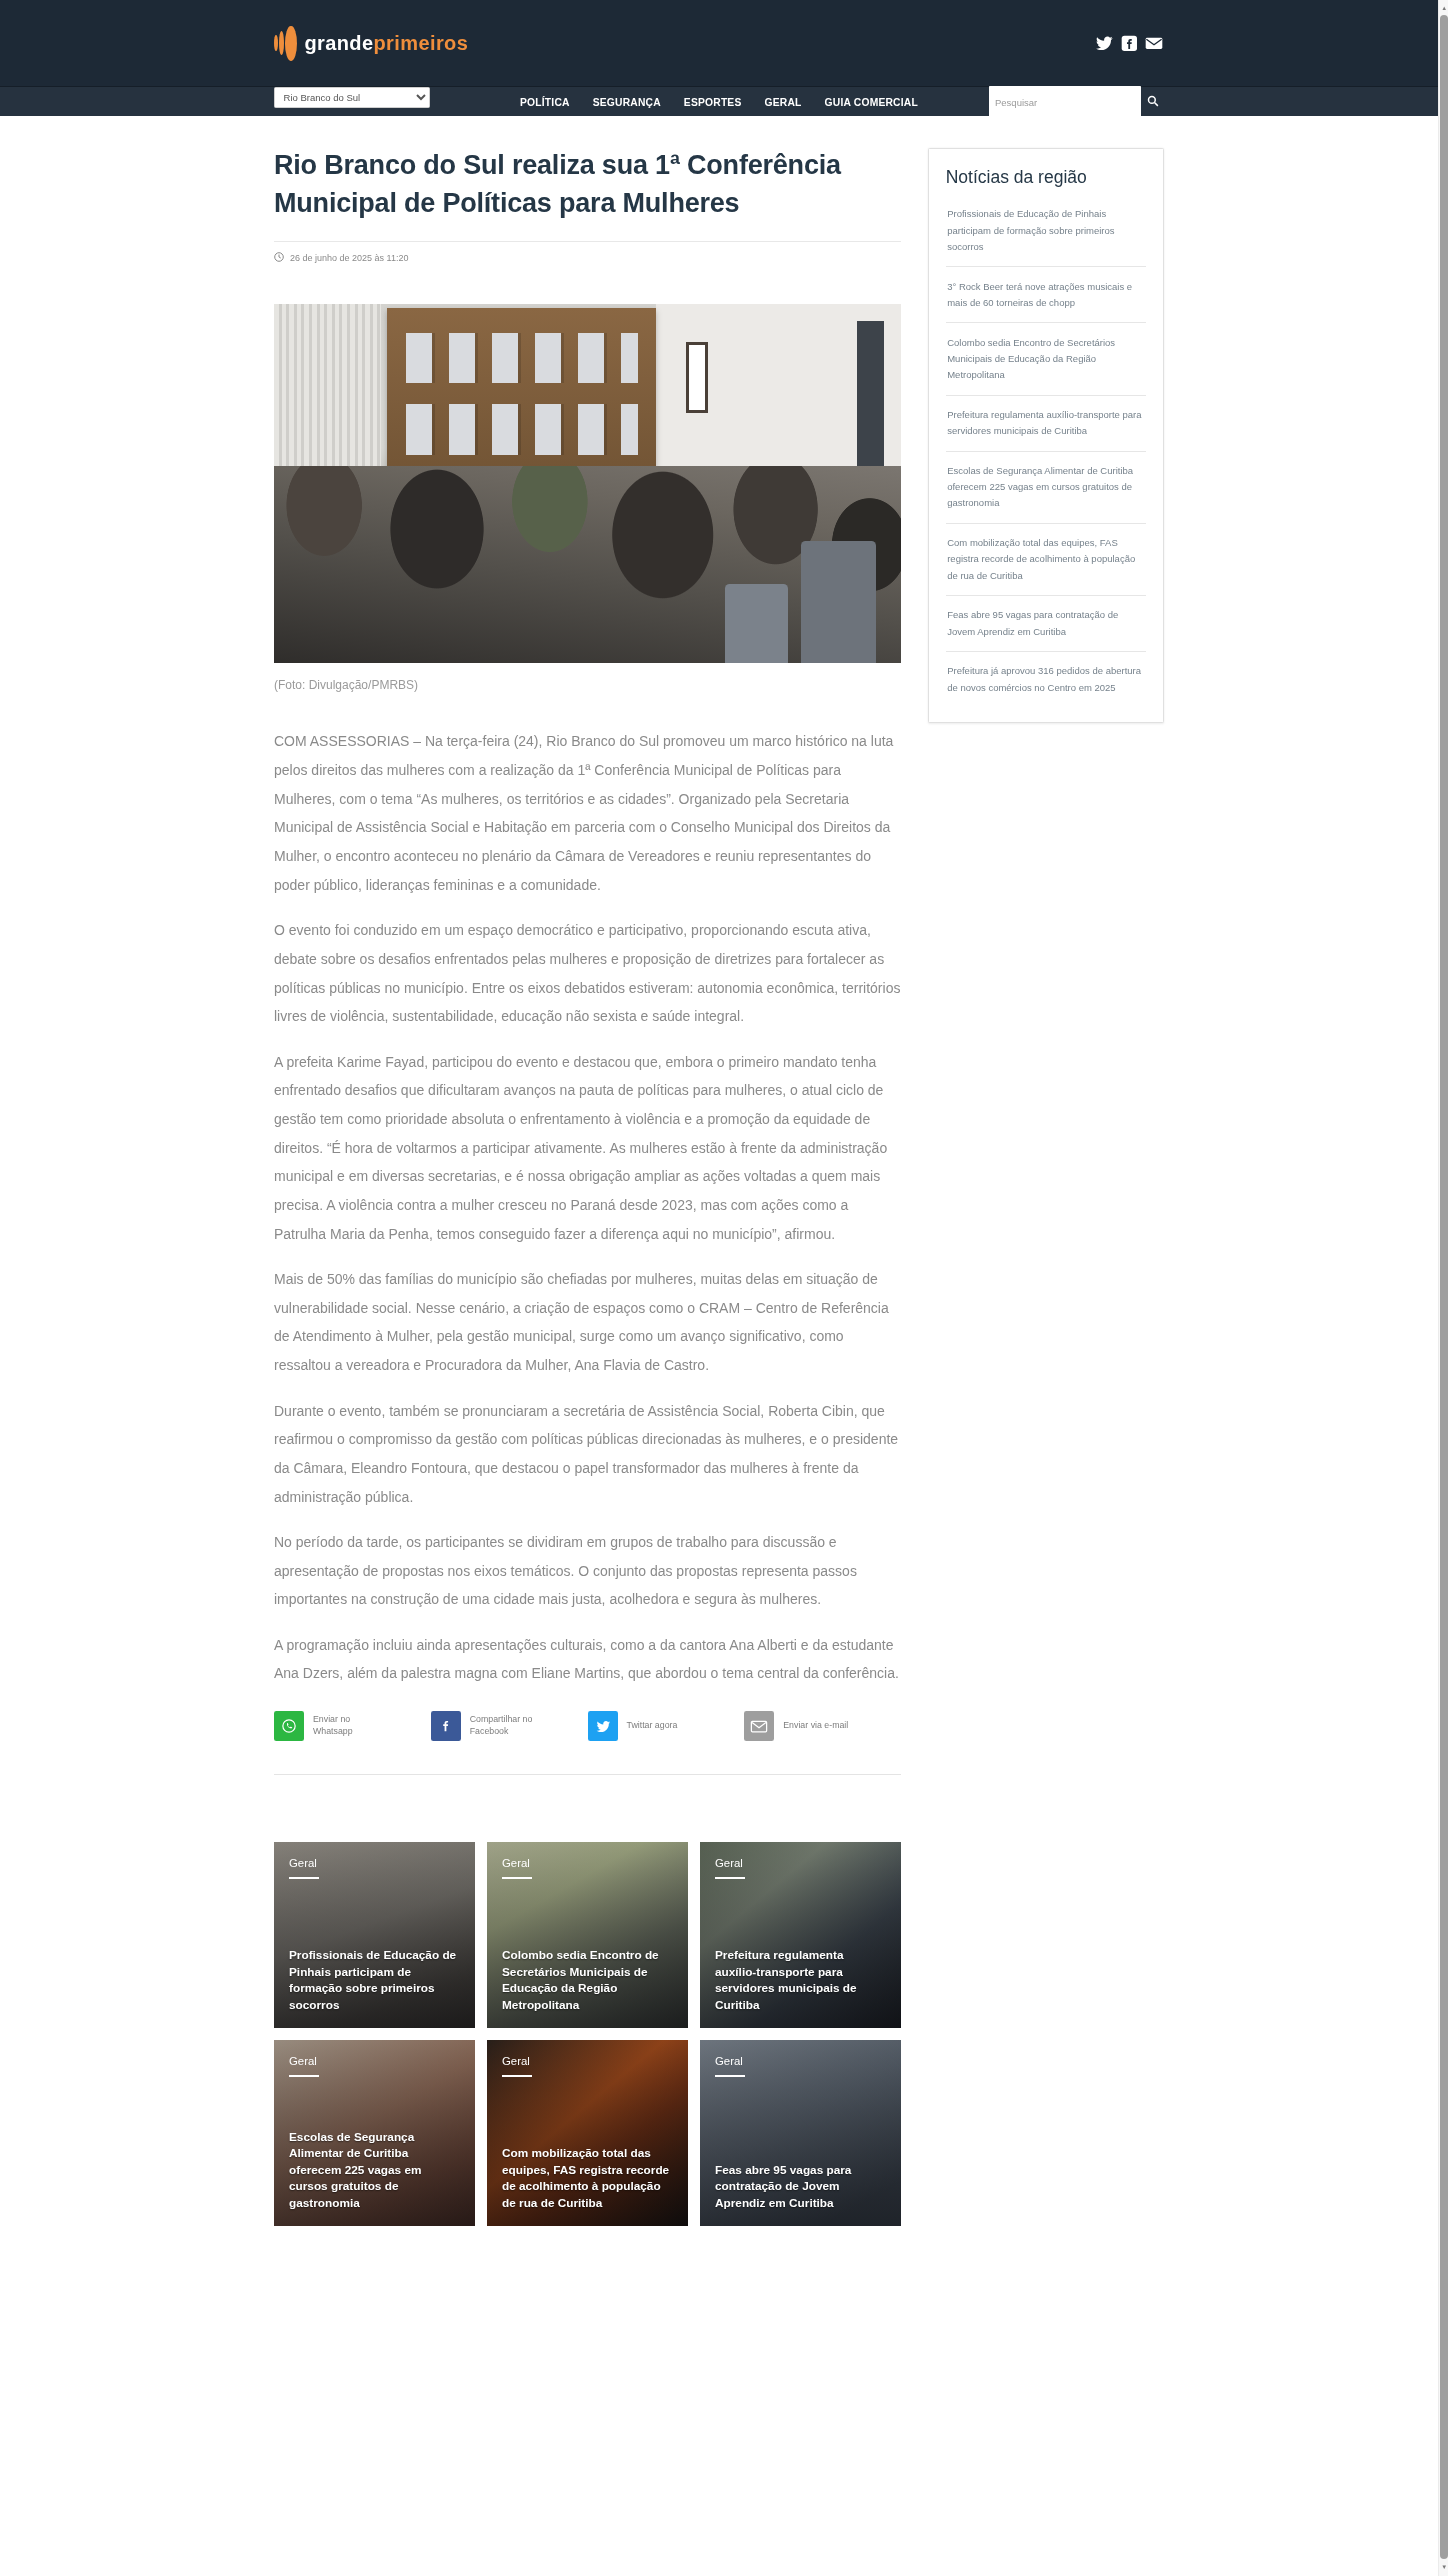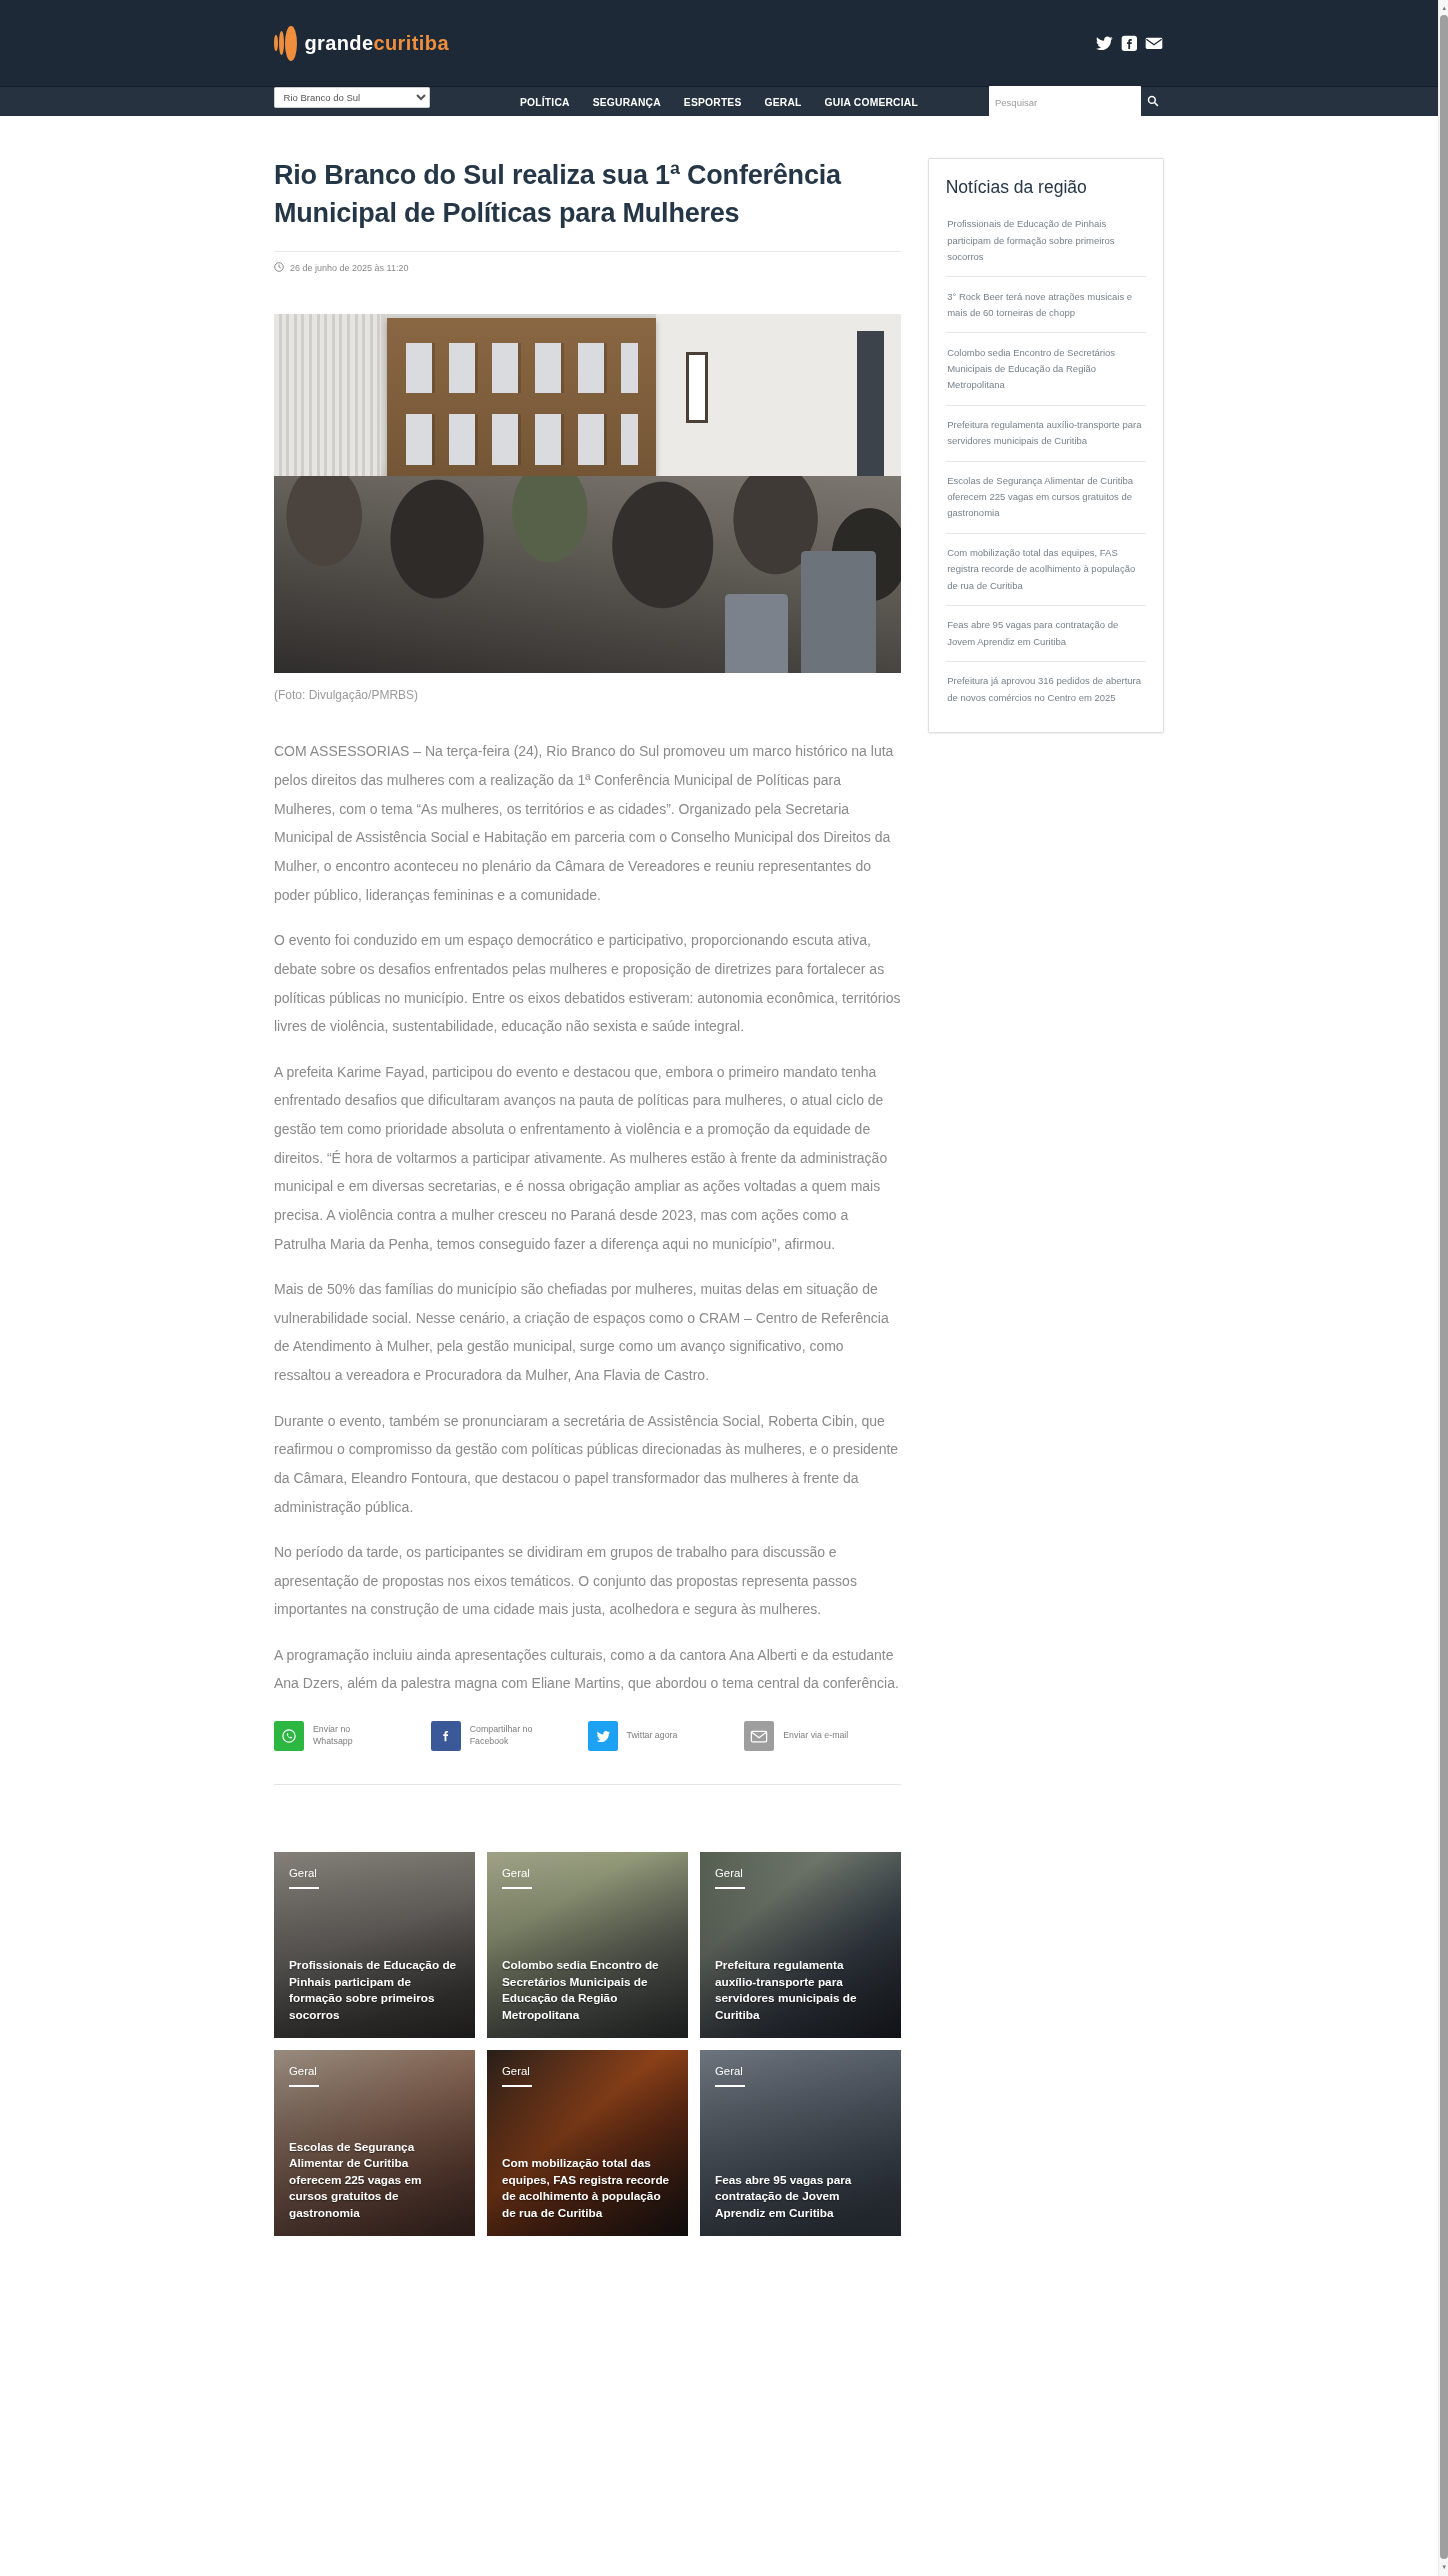--- a/index.html
+++ b/index.html
@@ -38,21 +38,21 @@
   .menu li.active { font-weight:800; }
   .searchbox { margin-left:auto; display:flex; align-items:center; }
   .searchbox input {
     width:152px; height:20px; border:none; border-radius:0.8px; background:#fff; padding:16px 6px;
     font-size:9.5px; color:#444; font-family:"Liberation Sans", sans-serif;
   }
   .searchbox input::placeholder { color:#9a9a9a; }
   .search-btn { background:transparent; border:none; width:23px; height:20px; display:flex; align-items:center; justify-content:center; cursor:pointer; }
 
   
-  .main { padding-top:40px; }
+  .main { padding-top:30px; }
   .cols { display:flex; align-items:flex-start; gap:27px; }
   .article-col { width:627px; }
   .sidebar-col { width:236px; }
 
   
   .article-title { color:#253746; font-size:27px; line-height:1.42; font-weight:700; letter-spacing:-0.2px; }
   .article-subtitle { margin-top:9px; color:#8c8c8c; font-size:12px; line-height:1.62; font-weight:400; }
   .meta-divider { border:none; border-top:0.8px solid #e8e8e8; margin:18px 0 0; }
   .meta-row { display:flex; align-items:center; gap:6px; margin-top:10.7px; color:#8a8a8a; font-size:9px; }
   .article-photo { margin-top:40px; width:627px; height:359px; position:relative; overflow:hidden;
@@ -127,21 +127,21 @@
 <div class="page">
 
   <header class="topbar">
     <div class="container">
       <div class="logo">
         <span class="logo-mark">
           <span class="logo-arc arc1"></span>
             <span class="logo-arc arc2"></span>
             <span class="logo-arc arc3"></span>
         </span>
-        <span class="logo-text"><span class="lg-white">grande</span><span class="lg-orange">curitiba</span></span>
+        <span class="logo-text"><span class="lg-white">grande</span><span class="lg-orange">primeiros</span></span>
       </div>
       <div class="social">
         <a title="">
           <svg width="16.7" height="16.7" viewBox="0 0 24 24" fill="#ffffff">
               <path d="M23.9 4.6c-.9.4-1.8.65-2.8.77 1-.6 1.8-1.57 2.16-2.72-.95.56-2 .97-3.13 1.2C19.24 2.9 17.96 2.3 16.55 2.3c-2.72 0-4.92 2.2-4.92 4.92 0 .39.04.76.13 1.12C7.69 8.1 4.07 6.13 1.64 3.16c-.43.72-.67 1.56-.67 2.47 0 1.71.87 3.21 2.19 4.1-.8-.03-1.57-.25-2.23-.62v.06c0 2.39 1.7 4.38 3.95 4.83-.41.11-.85.17-1.3.17-.31 0-.62-.03-.92-.09.63 1.95 2.45 3.38 4.6 3.42-1.68 1.32-3.8 2.1-6.1 2.1-.39 0-.78-.02-1.17-.07 2.19 1.4 4.77 2.21 7.56 2.21 9.05 0 14-7.5 14-13.99v-.63c.96-.69 1.8-1.56 2.46-2.55z"></path>
             </svg>
         </a>
         <a title="">
           <svg width="16.7" height="16.7" viewBox="0 0 24 24">
               <rect x="1" y="1" width="22" height="22" rx="4" fill="#ffffff"></rect>

